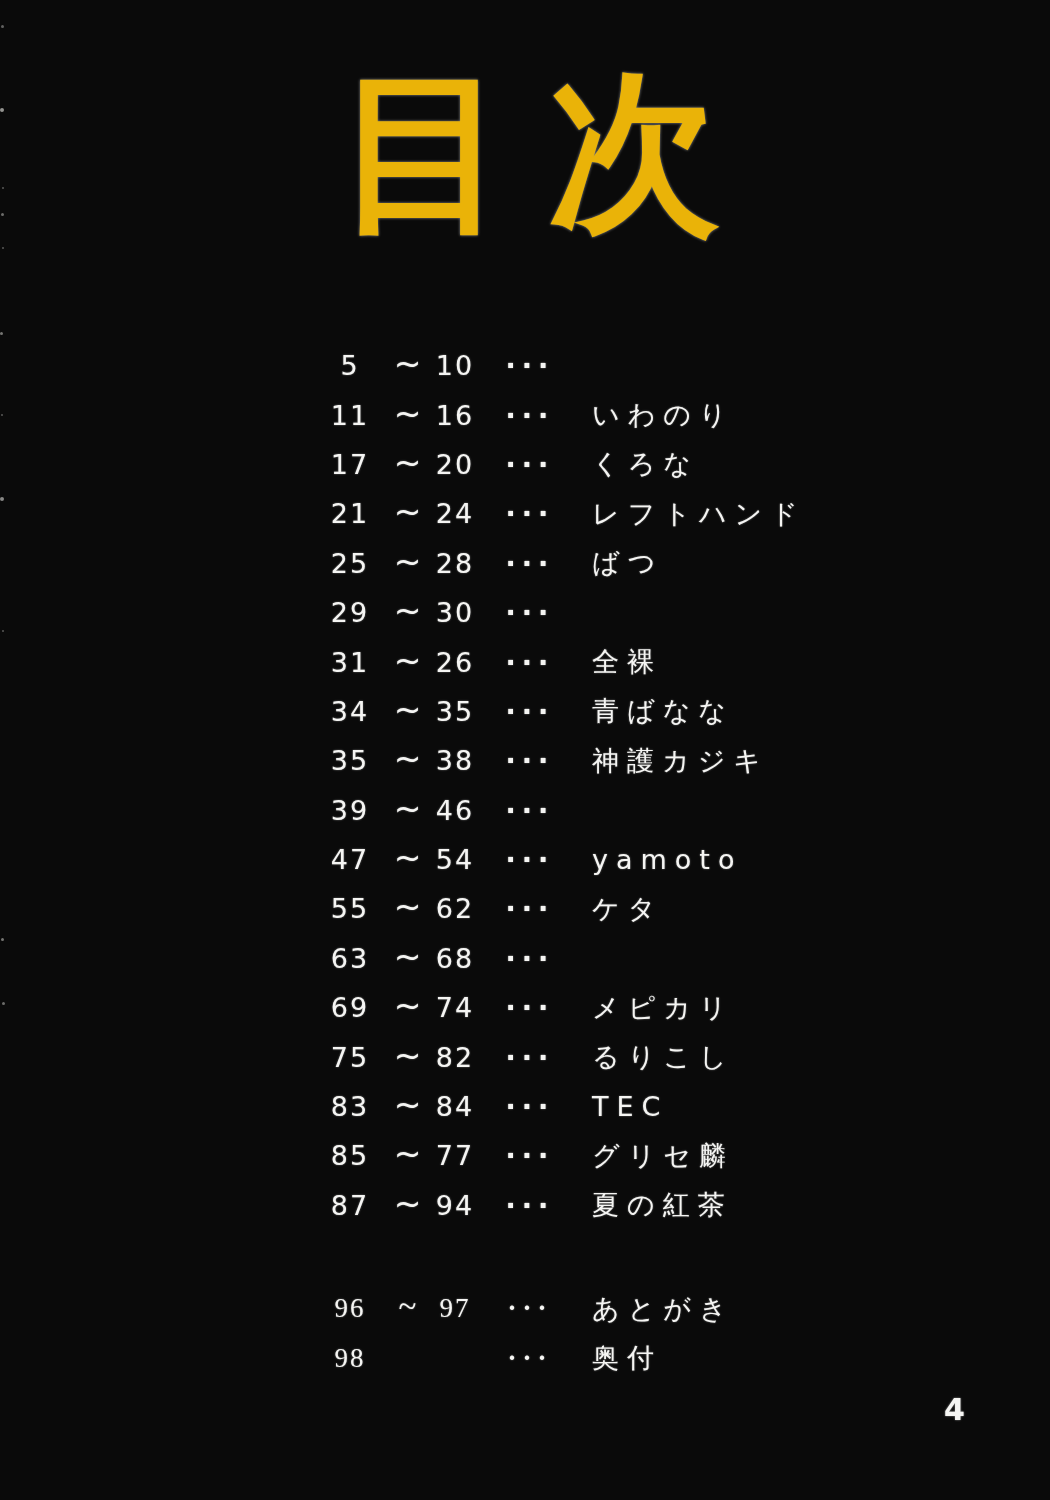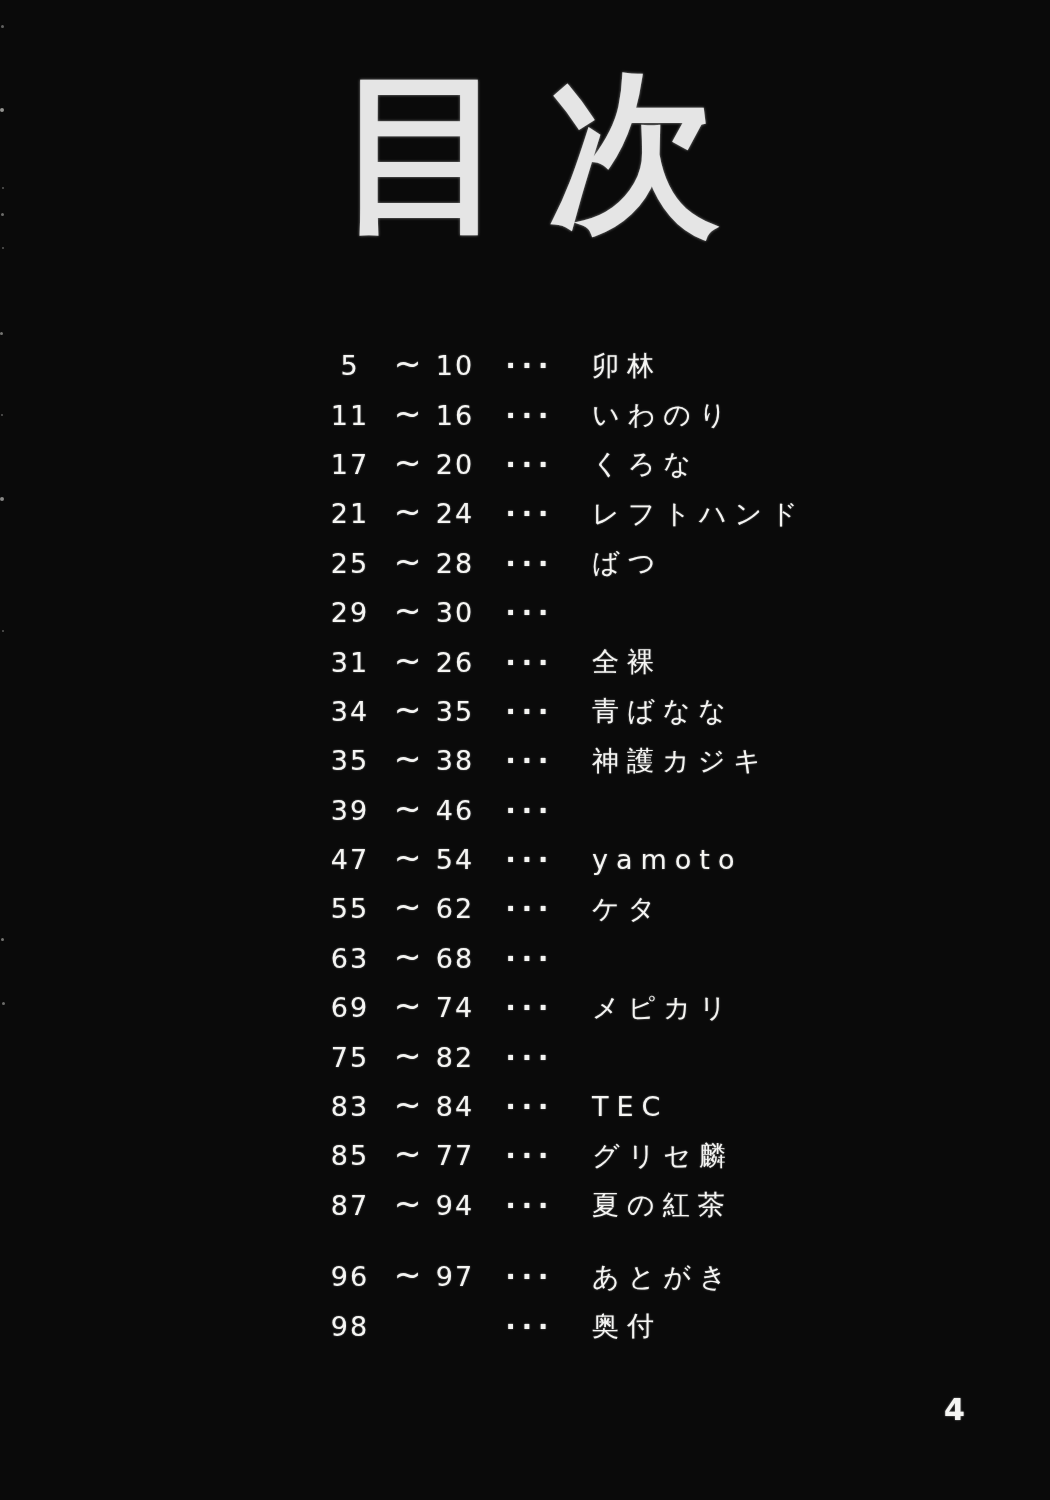--- a/index.html
+++ b/index.html
@@ -19,30 +19,30 @@
     width: 100%;
     margin: 0;
     text-align: center;
     font-family: "DejaVu Serif", serif;
     font-weight: bold;
     font-size: 172px;
     line-height: 1.05;
     letter-spacing: 38px;
     padding-left: 46px;
     box-sizing: border-box;
-    color: #e5e5e5;
+    color: #eab308;
     text-shadow: 0 0 3px rgba(255,255,255,0.55);
   }
   .toc {
     position: absolute;
     left: 315px;
     top: 341px;
     width: 680px;
   }
-  .toc.footer { top: 1252px; }
+  .toc.footer { top: 1284px; font-family: Liberation Serif, serif; }
   .row {
     display: grid;
     grid-template-columns: 70px 45px 50px 100px 1fr;
     align-items: center;
     height: 49.4px;
     font-size: 27px;
     text-shadow: 0 0 2px rgba(255,255,255,0.45);
   }
   .c { white-space: nowrap; }
   .start, .end { text-align: center; letter-spacing: 2px; }
@@ -82,21 +82,20 @@
   <span class="dust" style="left:2px; top:1002px; width:3px; height:3px; opacity:.5;"></span>
 
   <h1 class="title">目次</h1>
 
   <div class="toc" id="toc-main">
   <div class="row">
     <span class="c start">5</span>
     <span class="c tilde">~</span>
     <span class="c end">10</span>
     <span class="c dots">···</span>
-    <span class="c name">卯林</span>
   </div>
 
   <div class="row">
     <span class="c start">11</span>
     <span class="c tilde">~</span>
     <span class="c end">16</span>
     <span class="c dots">···</span>
     <span class="c name">いわのり</span>
   </div>
 
@@ -191,20 +190,21 @@
     <span class="c end">74</span>
     <span class="c dots">···</span>
     <span class="c name">メピカリ</span>
   </div>
 
   <div class="row">
     <span class="c start">75</span>
     <span class="c tilde">~</span>
     <span class="c end">82</span>
     <span class="c dots">···</span>
+    <span class="c name">るりこし</span>
   </div>
 
   <div class="row">
     <span class="c start">83</span>
     <span class="c tilde">~</span>
     <span class="c end">84</span>
     <span class="c dots">···</span>
     <span class="c name">TEC</span>
   </div>
 

